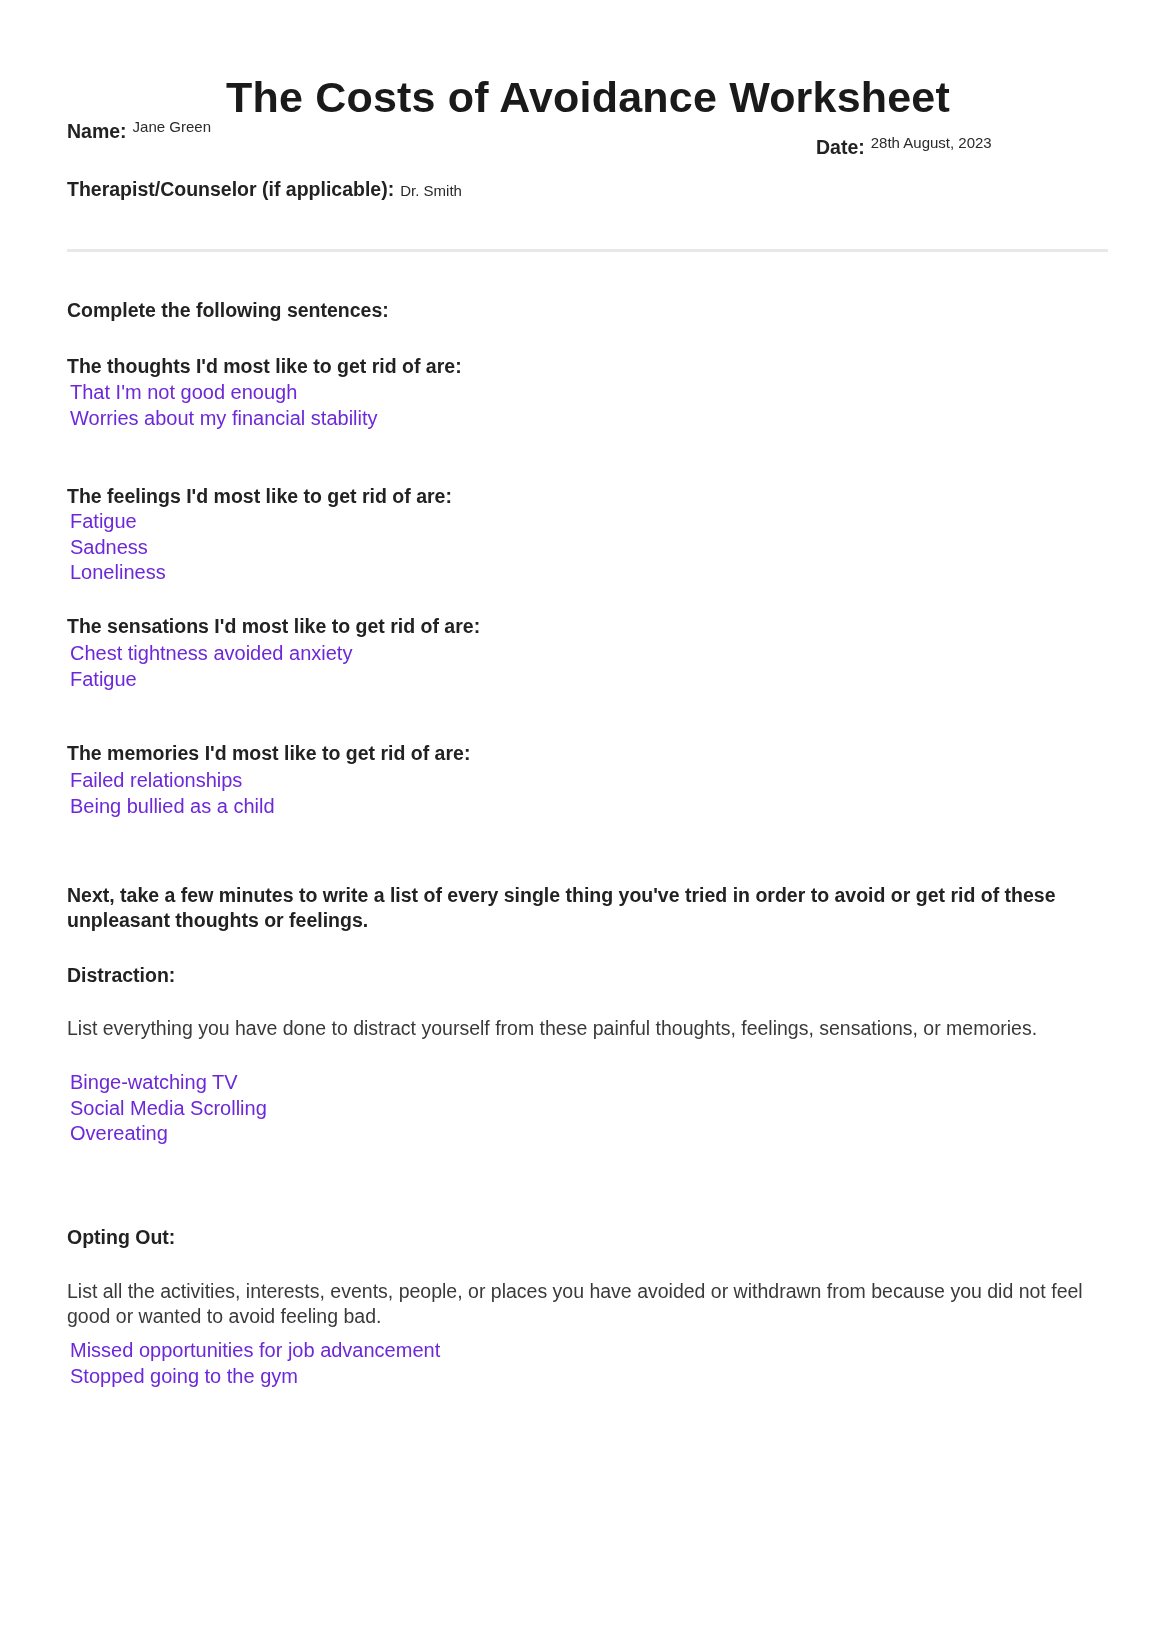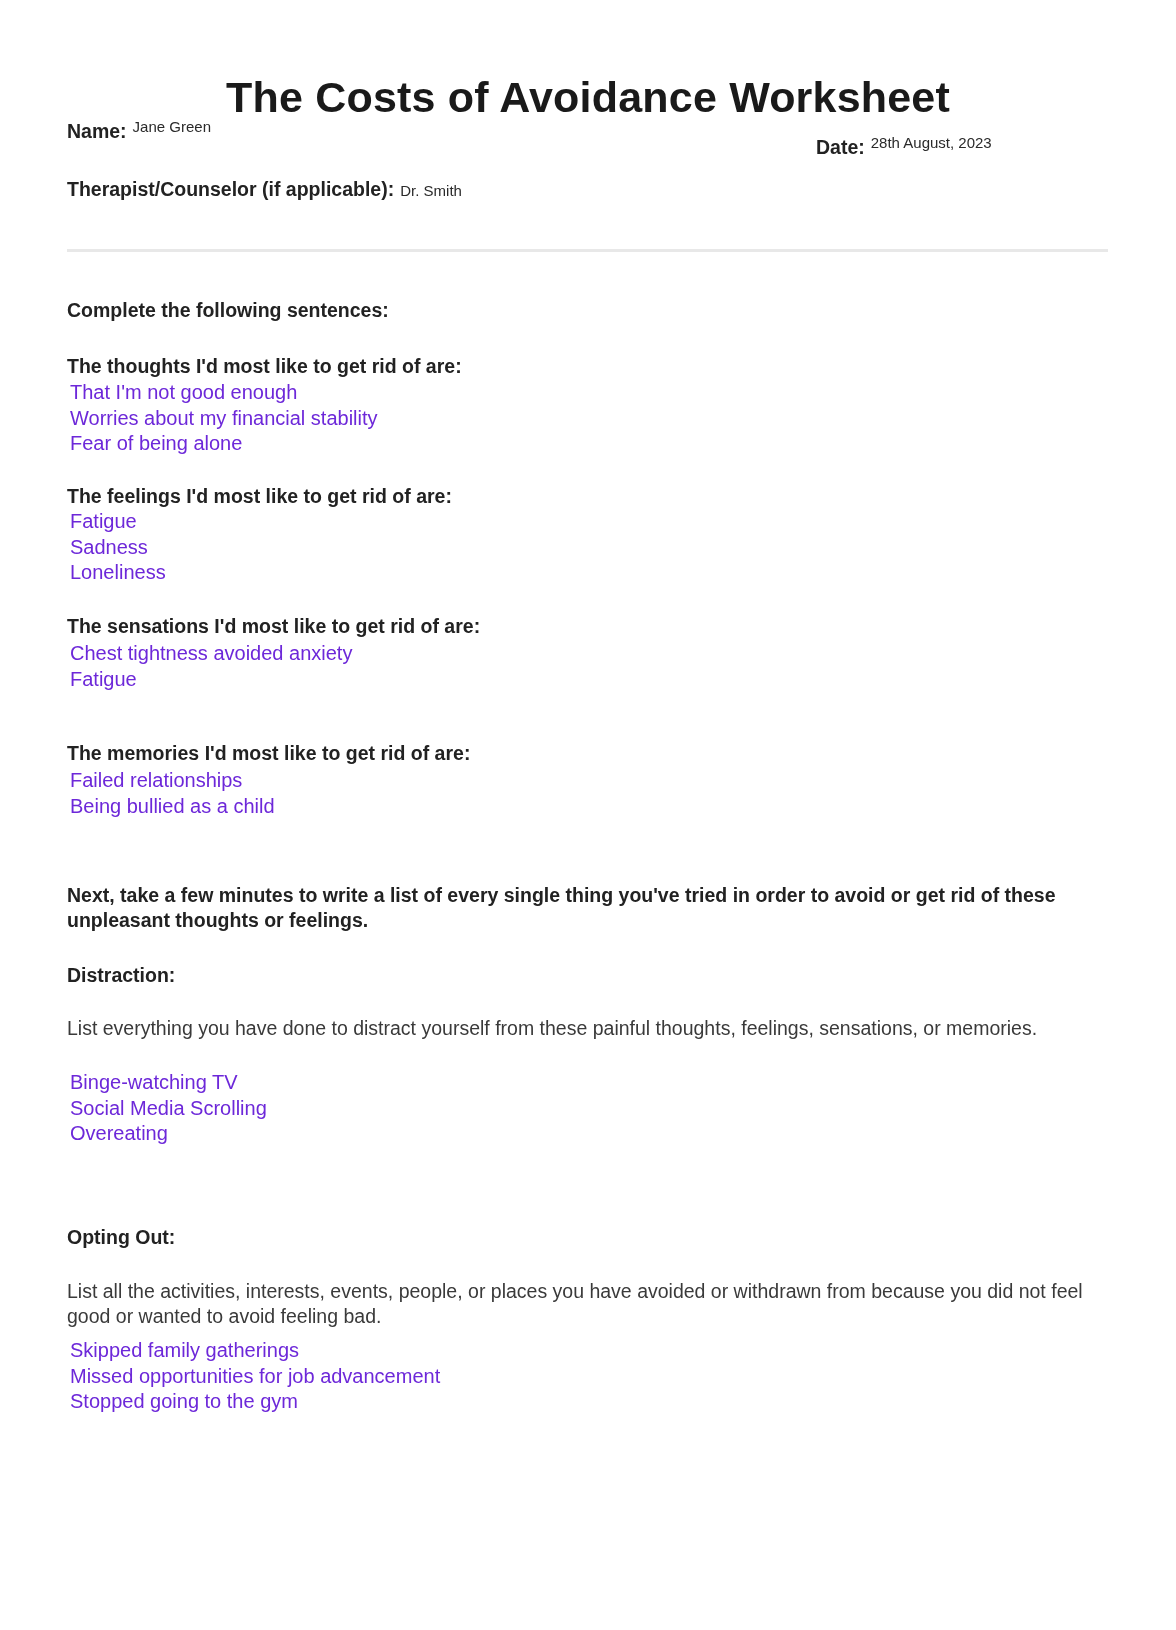--- a/index.html
+++ b/index.html
@@ -65,21 +65,20 @@
 </div>
 
 <div class="divider"></div>
 
 <div class="heading" style="top:298px">Complete the following sentences:</div>
 
 <div class="heading" style="top:354px">The thoughts I'd most like to get rid of are:</div>
 <ul class="list" style="top:380px">
   <li>That I'm not good enough</li>
   <li>Worries about my financial stability</li>
-  <li>Fear of being alone</li>
 </ul>
 
 <div class="heading" style="top:484px">The feelings I'd most like to get rid of are:</div>
 <ul class="list" style="top:509px">
   <li>Fatigue</li>
   <li>Sadness</li>
   <li>Loneliness</li>
 </ul>
 
 <div class="heading" style="top:614px">The sensations I'd most like to get rid of are:</div>
@@ -100,16 +99,15 @@
 <div class="instr" style="top:1016px">List everything you have done to distract yourself from these painful thoughts, feelings, sensations, or memories.</div>
 <ul class="list" style="top:1070px">
   <li>Binge-watching TV</li>
   <li>Social Media Scrolling</li>
   <li>Overeating</li>
 </ul>
 
 <div class="heading" style="top:1225px">Opting Out:</div>
 <div class="instr" style="top:1279px">List all the activities, interests, events, people, or places you have avoided or withdrawn from because you did not feel good or wanted to avoid feeling bad.</div>
 <ul class="list" style="top:1338px">
-  <li>Skipped family gatherings</li>
   <li>Missed opportunities for job advancement</li>
   <li>Stopped going to the gym</li>
 </ul>
 
 </body></html>

